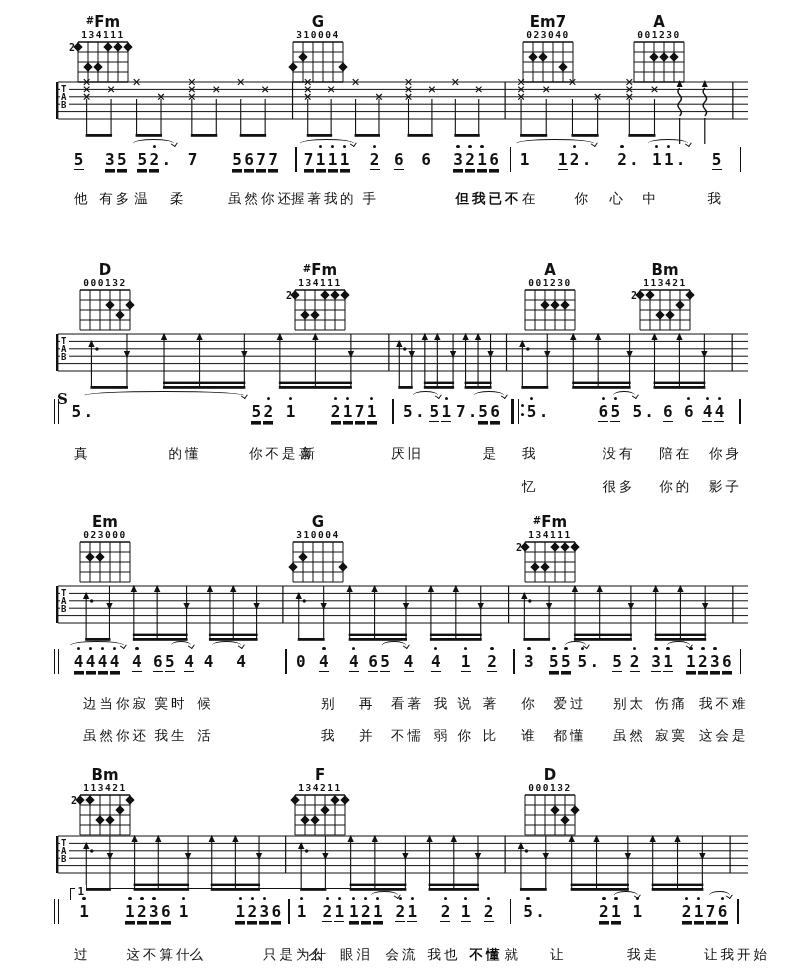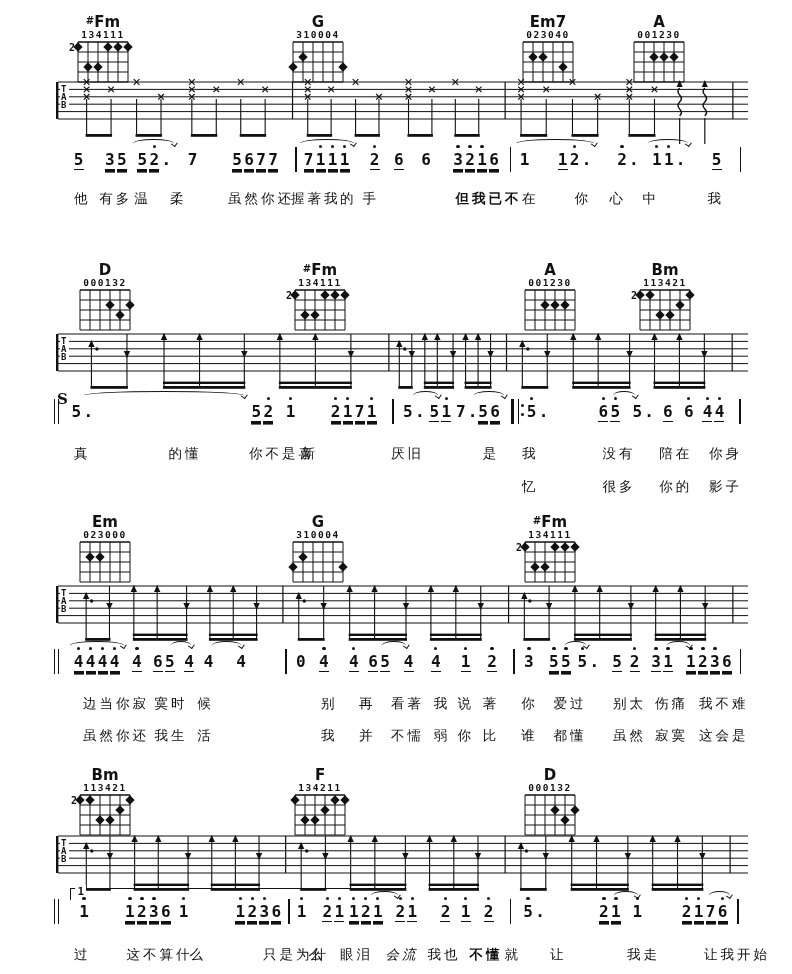--- a/index.html
+++ b/index.html
@@ -1101,21 +1101,21 @@
         <div class="arc" style="left: 93.4%; width: 3%;"></div>
         <div class="bar" style="left: 97.4%;"></div>
       </div>
       <div class="lyr" style="top: 946px;">
         <span style="left: 2%;">过</span>
         <span style="left: 9.5%;">这不算什</span>
         <span style="left: 18.5%;">么</span>
         <span style="left: 29%; font-family: Liberation Mono, monospace;">只是为什</span>
         <span style="left: 35.5%;">么</span>
         <span style="left: 40%;">眼泪</span>
-        <span style="left: 46.5%; font-style: italic;">会流</span>
+        <span style="left: 46.5%;">会流</span>
         <span style="left: 52.5%;">我也</span>
         <span style="left: 58.5%; font-weight: bold;">不懂</span>
         <span style="left: 63.5%;">就</span>
         <span style="left: 70%;">让</span>
         <span style="left: 81%;">我走</span>
         <span style="left: 92%; text-align: right;">让我开始</span>
       </div>
     </div>
   </div>
 

